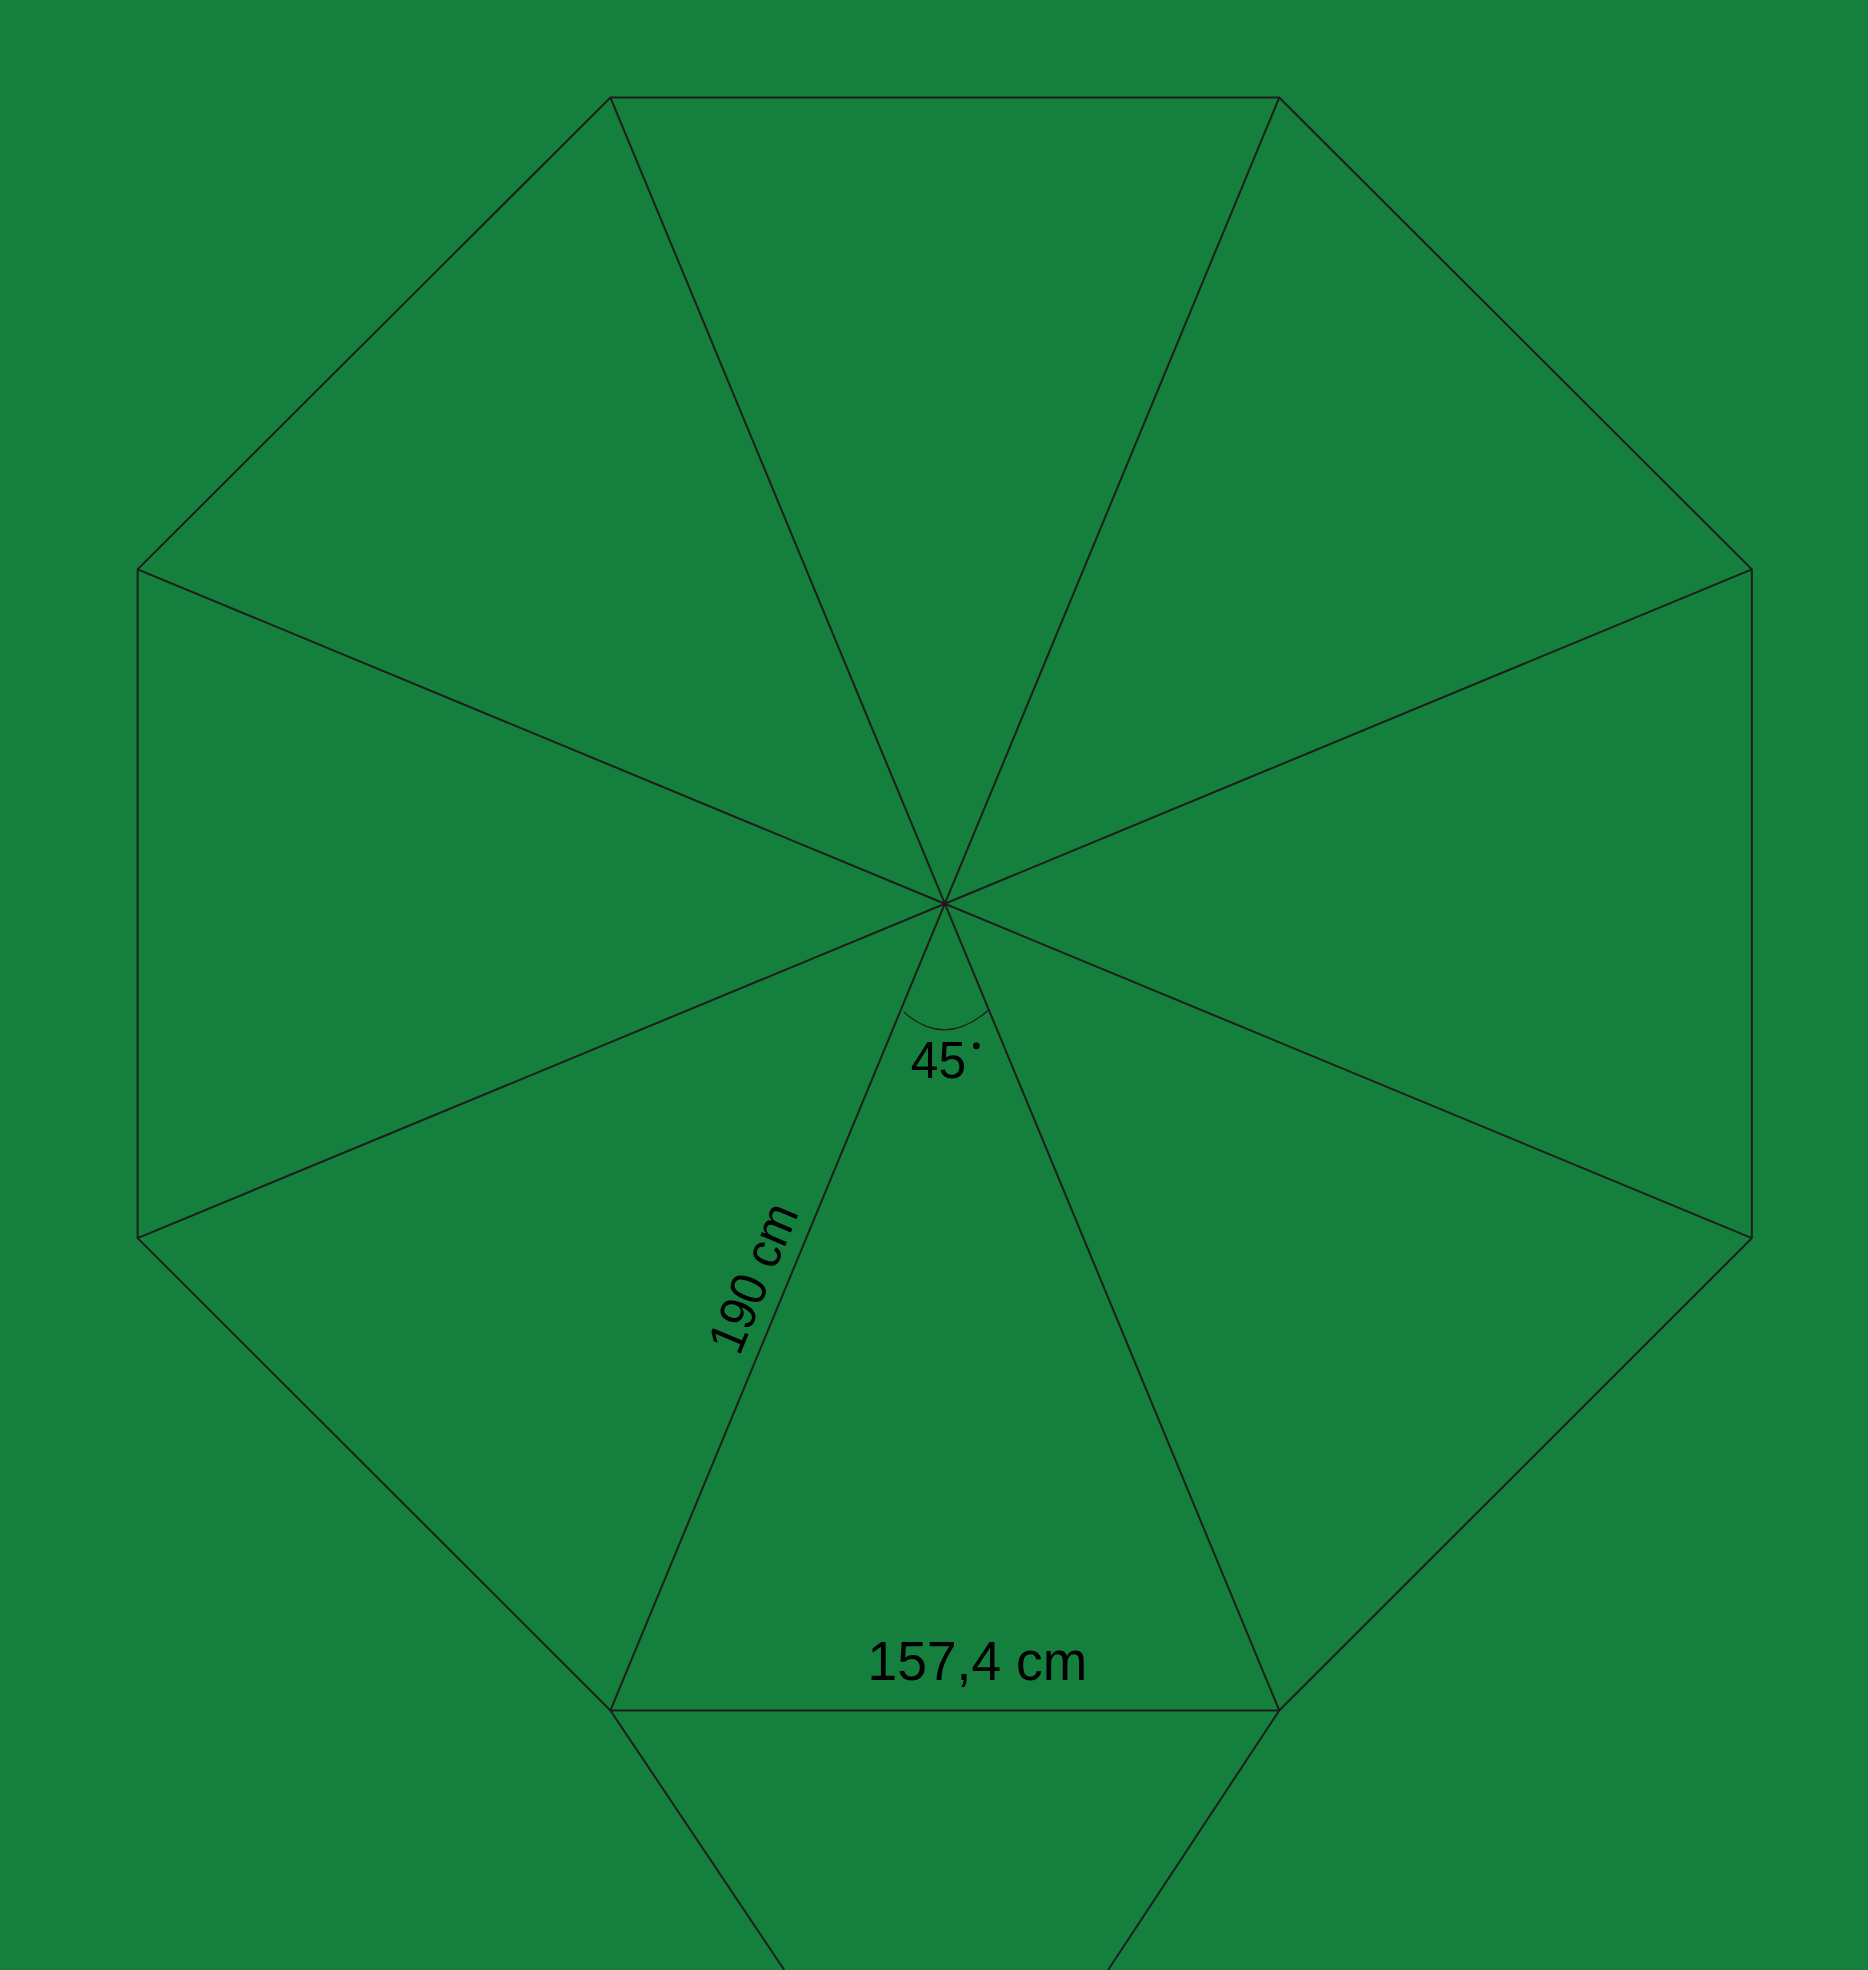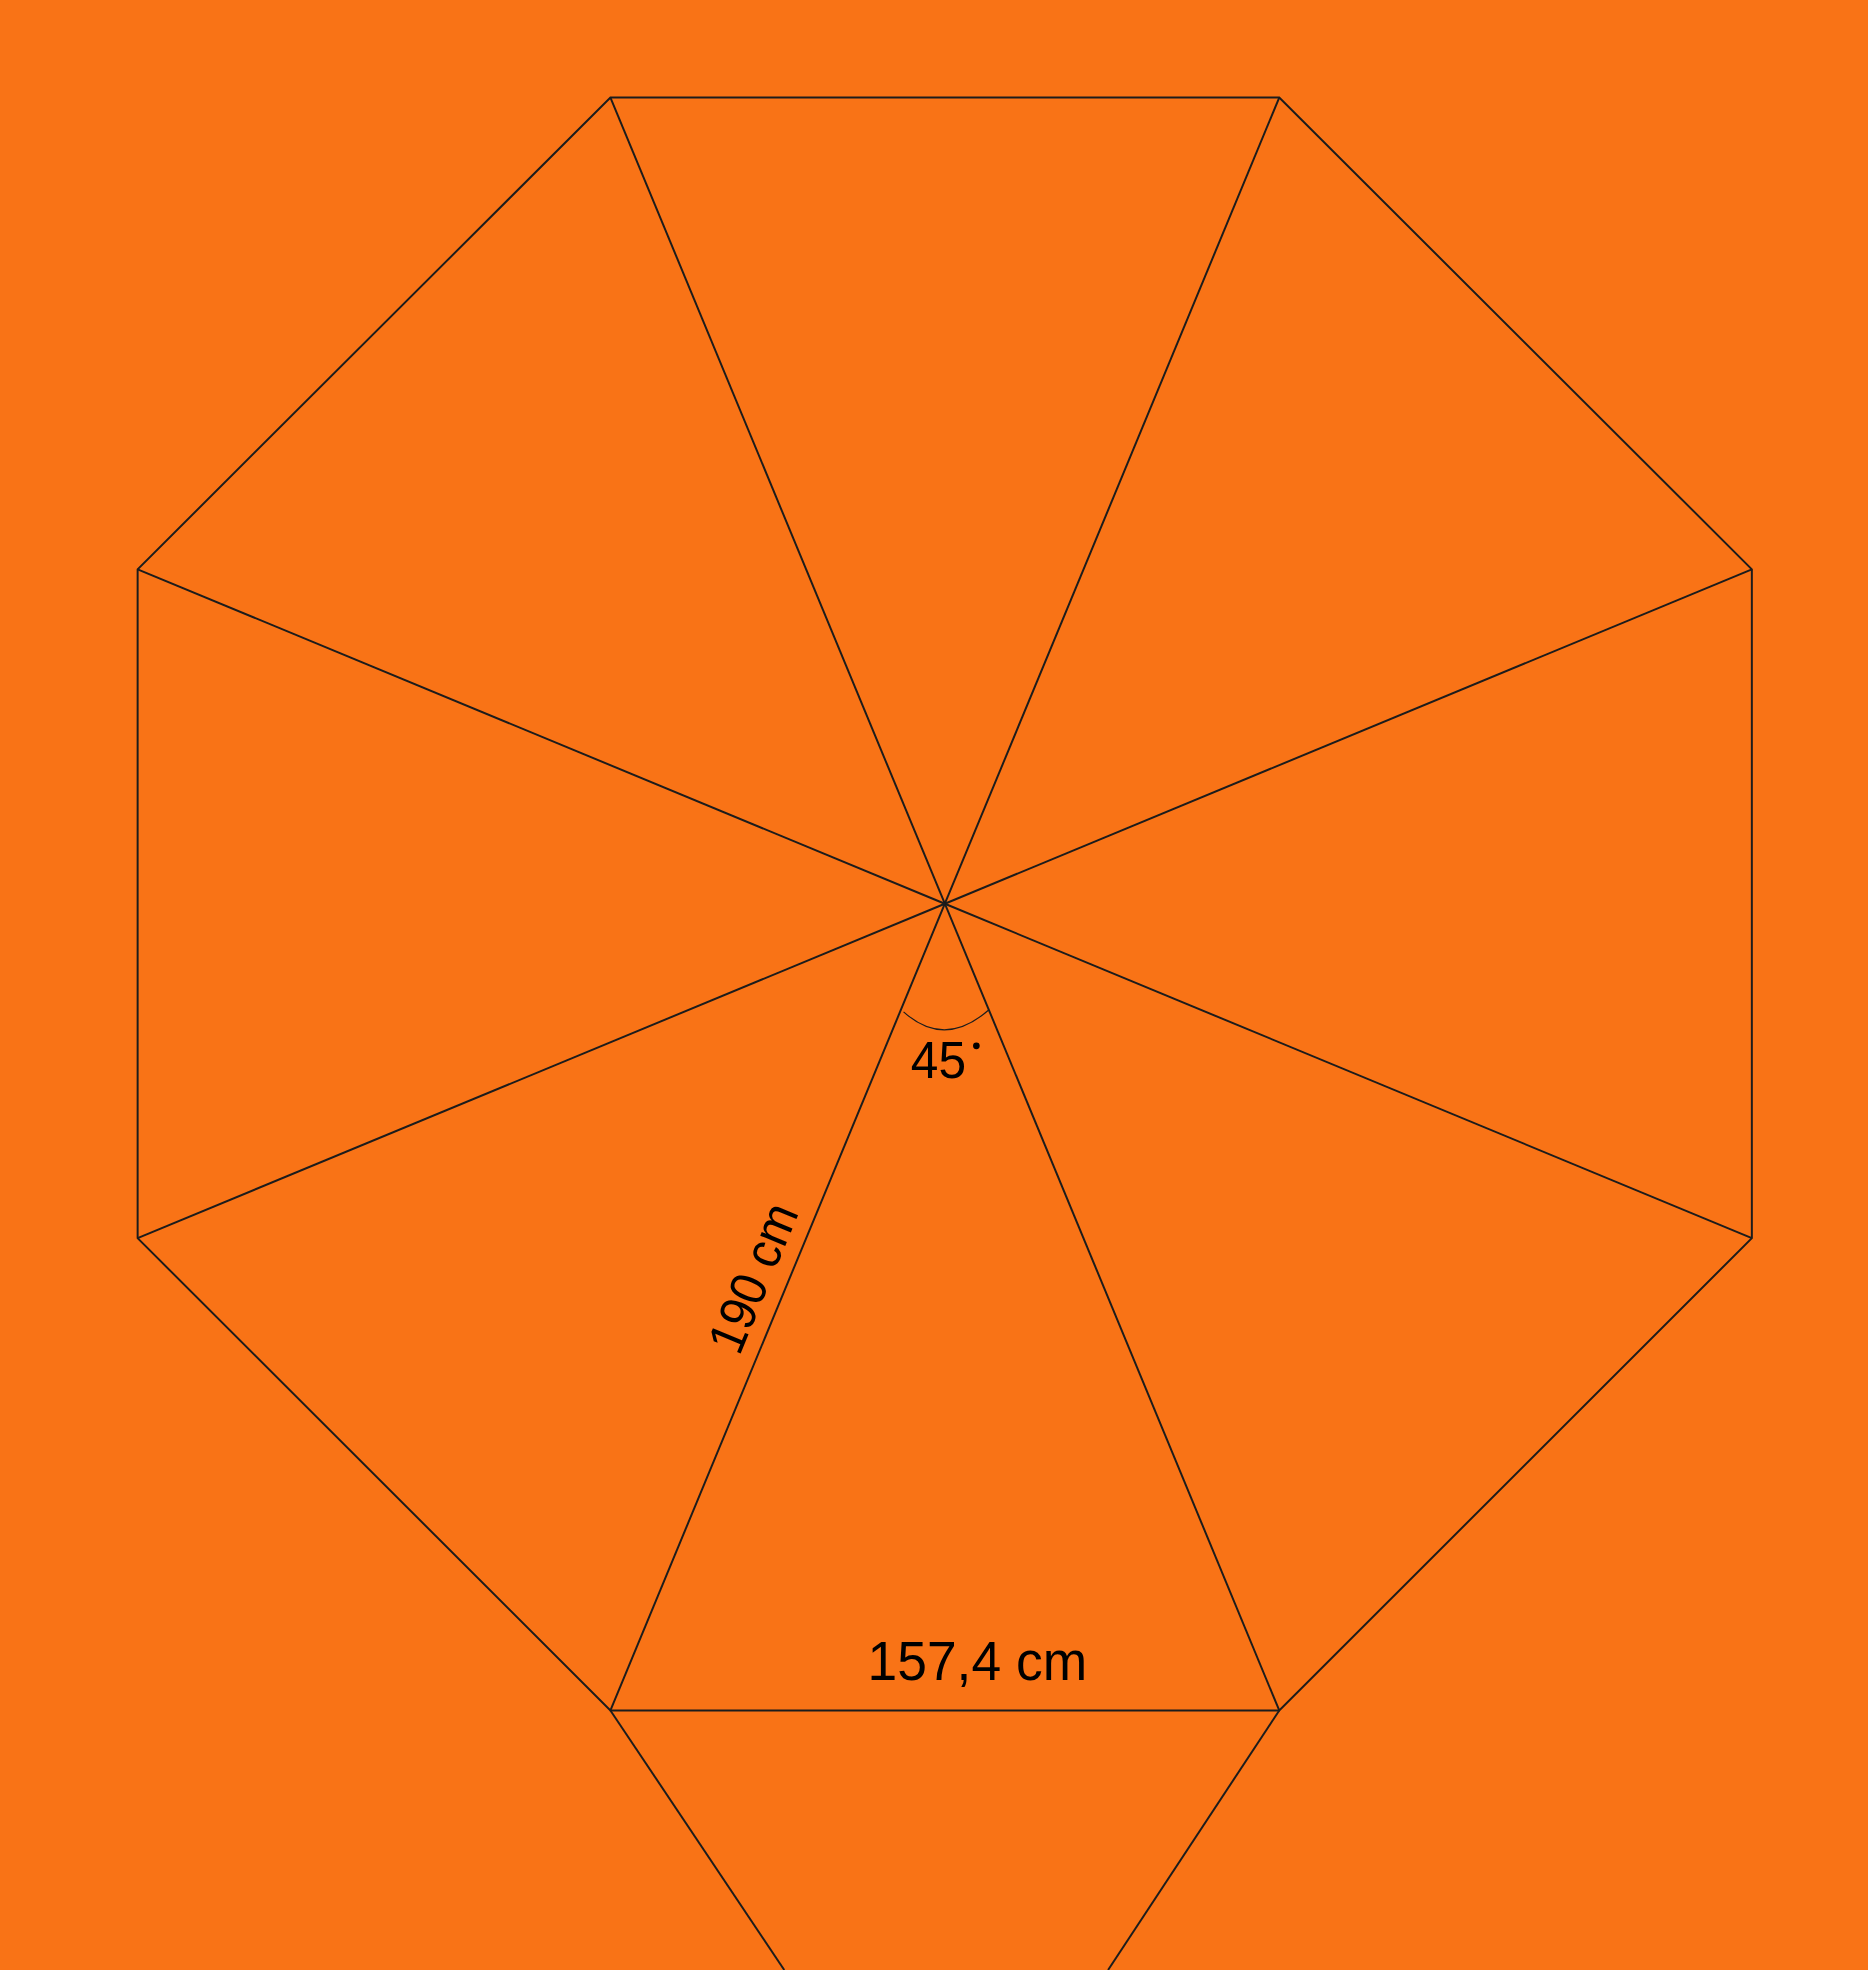--- a/index.html
+++ b/index.html
@@ -1,16 +1,16 @@
 <!DOCTYPE html>
 <html><head>
 <meta charset="utf-8">
 <style>
   html,body{margin:0;padding:0;background:#ffffff;}
-  .page{position:relative;width:1869px;height:1970px;background:#f97316;overflow:hidden;}
+  .page{position:relative;width:1869px;height:1970px;background:#15803d;overflow:hidden;}
   svg{display:block;}
   text{font-family:"Liberation Sans", sans-serif;fill:#000000;}
 </style>
 </head>
 <body>
 
 <div class="page">
 <svg width="1869" height="1970" viewBox="0 0 1897 2000" xmlns="http://www.w3.org/2000/svg">
 
   <path d="M619.5 99 L1298.5 99 L1778.3 578 L1778.3 1257 L1298.5 1736.5 L619.5 1736.5 L139.5 1257 L139.5 578 Z" fill="none" stroke="#1c1c1c" stroke-width="2"></path>

